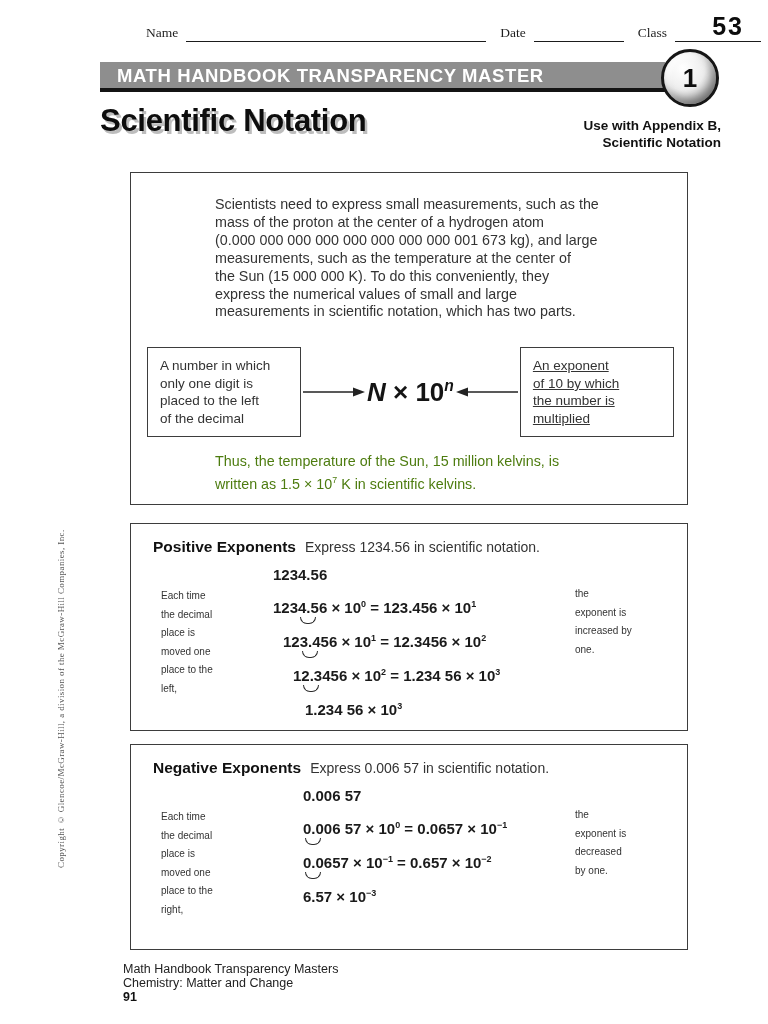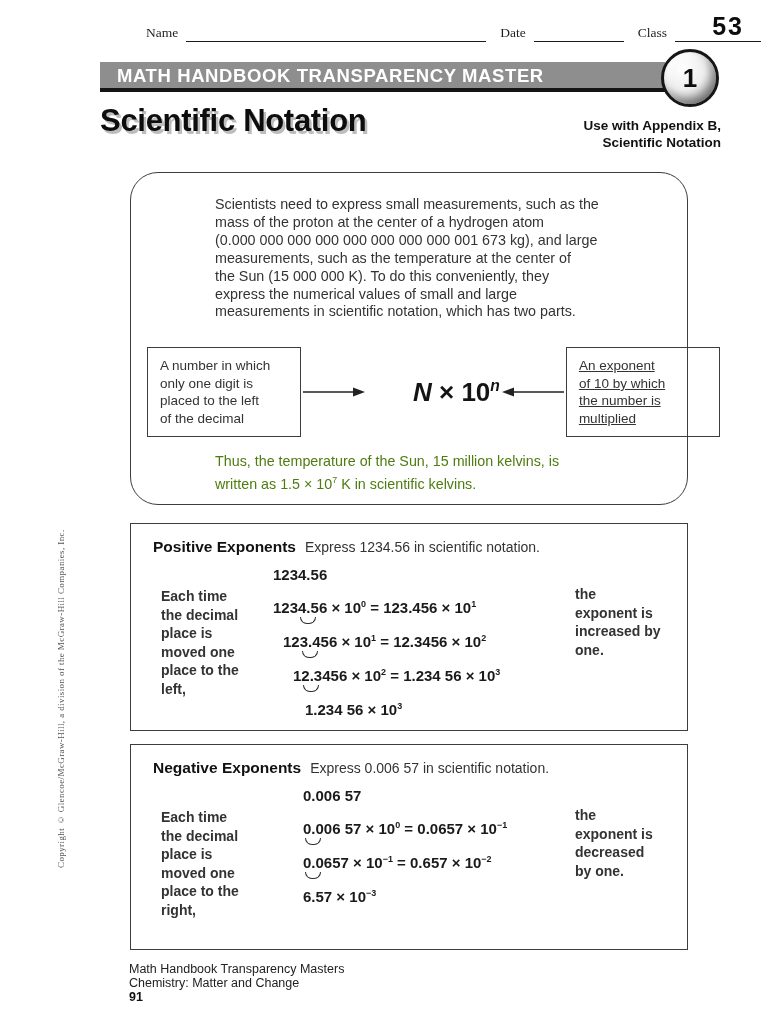--- a/index.html
+++ b/index.html
@@ -46,56 +46,55 @@
     position:absolute; top:103px; left:100px; font-size:31px; font-weight:800;
     letter-spacing:-0.3px; color:#0d0d0d; text-shadow:2.5px 2.5px 0 #bdbdbd;
   }
   .use-with {
     position:absolute; top:118px; right:47px; text-align:right;
     font-size:13.5px; font-weight:700; line-height:16.5px; color:#111;
     white-space:pre-line;
   }
   
   .frame { position:absolute; left:130px; width:558px; border:1.5px solid #3d3d3d; background:#fff; }
-  .intro-frame { top:172px; height:333px;border-radius:28px; }
+  .intro-frame { top:172px; height:333px; }
   .pos-frame   { top:523px; height:208px; }
   .neg-frame   { top:744px; height:206px; }
 
   .intro-par {
     margin:23px 40px 0 84px; font-size:14.3px; line-height:17.9px; color:#333;
     white-space:pre-line;
   }
   .diagram { display:flex; align-items:center; margin:26px 14px 0 16px; }
   .callout {
     border:1.5px solid #3d3d3d; padding:9px 10px 9px 12px;
     font-size:13.5px; line-height:17.5px; color:#333; white-space:pre-line;
     flex-shrink:0;
   }
   .callout-left { width:154px; }
   .callout-right { width:154px;text-decoration:underline; }
   .diag-arrow { flex-shrink:0; display:block; margin:0 2px; }
   .formula {
     flex:1; text-align:center; font-size:26px; font-weight:700; color:#141414;
     white-space:nowrap;
-    margin-left:46px;
   }
   .formula sup { font-size:0.6em; }
   .it { font-style:italic; }
   .thus { margin:15px 40px 0 84px; font-size:14.3px; line-height:18.2px; color:#4d7c0f; }
   .thus sup { font-size:0.62em; }
 
   .box-head { padding:14px 0 0 22px; }
   .box-head-title { font-size:15.5px; font-weight:800; color:#111; }
   .box-head-sub { font-size:14px; color:#333; padding-left:9px; }
   .work-grid {
     display:grid; grid-template-columns:112px 1fr 104px;
     padding:8px 8px 0 30px;
   }
   .side-note {
-    font-size:14px; line-height:18.6px; color:#333; white-space:pre-line;font-weight:bold;
+    font-size:10px; line-height:18.6px; color:#333; white-space:pre-line;
   }
   .note-left { padding-top:23px; }
   .note-right { padding-top:21px; }
   .eq-col { color:#1a1a1a; }
   .neg-frame .eq-col { padding-left:30px; }
   .eq-start { font-size:15px; font-weight:700; line-height:22px; margin-bottom:7px; }
   .eq-row { font-size:15px; font-weight:700; line-height:22px; margin-bottom:8px; white-space:nowrap; }
   .eq-row sup, .eq-start sup { font-size:0.6em; }
   .ind-1 { margin-left:0; }
   .ind-2 { margin-left:10px; }
@@ -107,21 +106,21 @@
     border:1.4px solid #2b2b2b; border-top:none;
     border-radius:0 0 8px 8px;
   }
   
   .footer {
     position:absolute; top:962px; left:103px; width:625px;
     display:flex; align-items:baseline; font-size:12.5px; color:#222;flex-direction:column;
   }
   .footer-left { flex:1; }
   .footer-right { }
-  .footer-page { font-weight:800; margin-left:26px; color:#111; }
+  .footer-page { font-weight:800; margin-left:20px; color:#111; }
   
   .copyright-vert {
     position:absolute; left:56px; top:528px; height:340px;
     writing-mode:vertical-rl; transform:rotate(180deg);
     font-family:"Liberation Serif", serif; font-size:9px; letter-spacing:0.4px;
     color:#555; white-space:nowrap;
   }
 </style>
 </head>
 <body>

